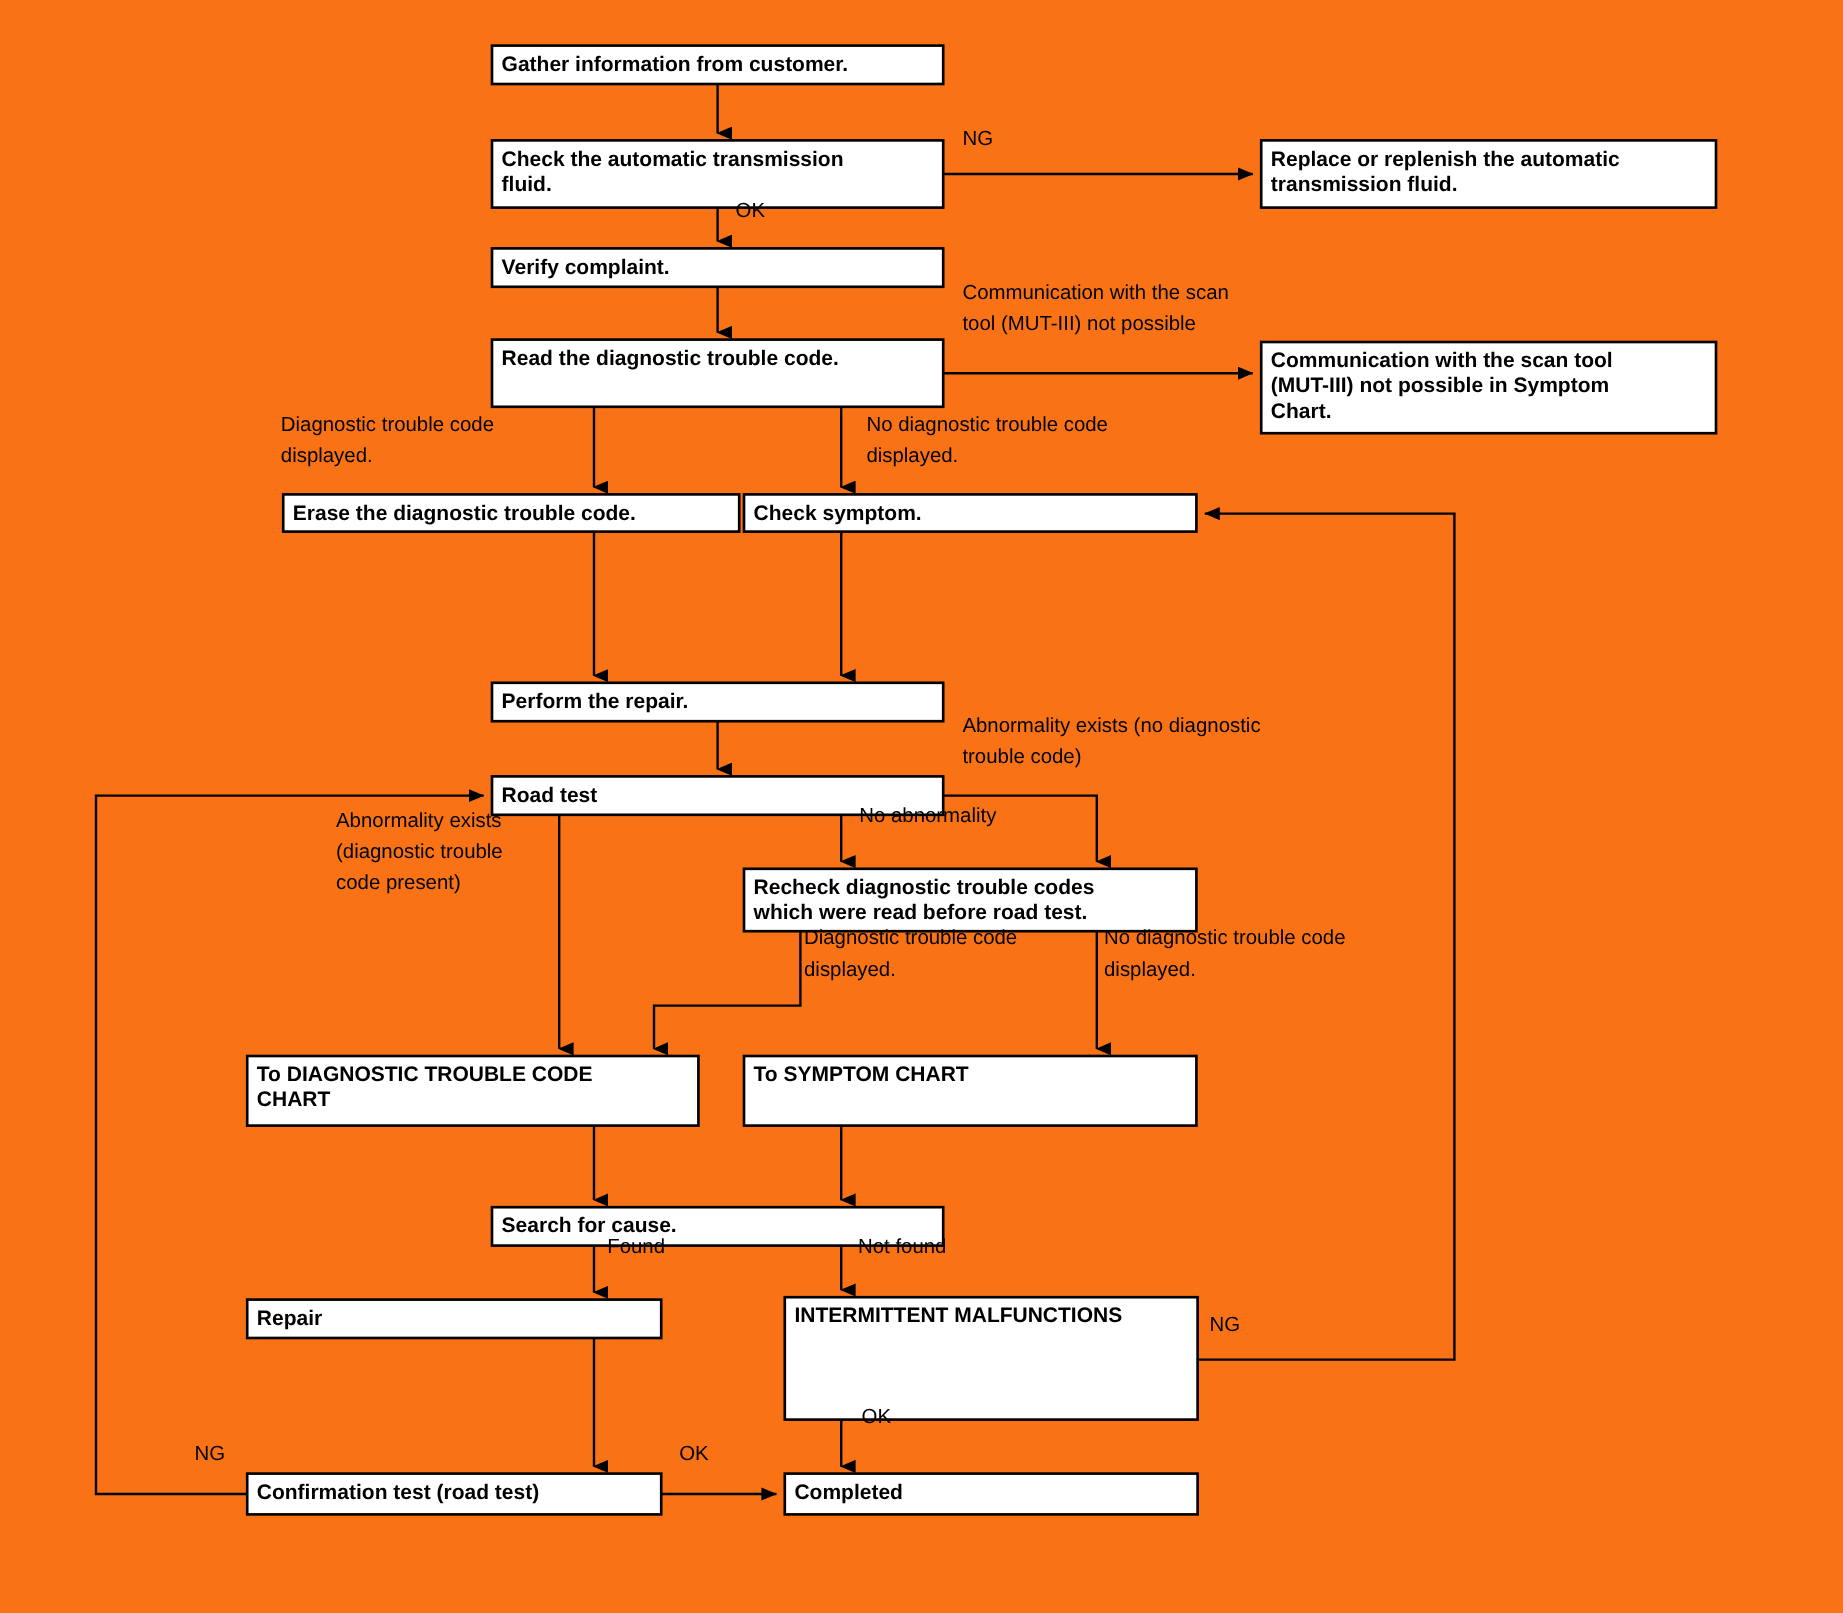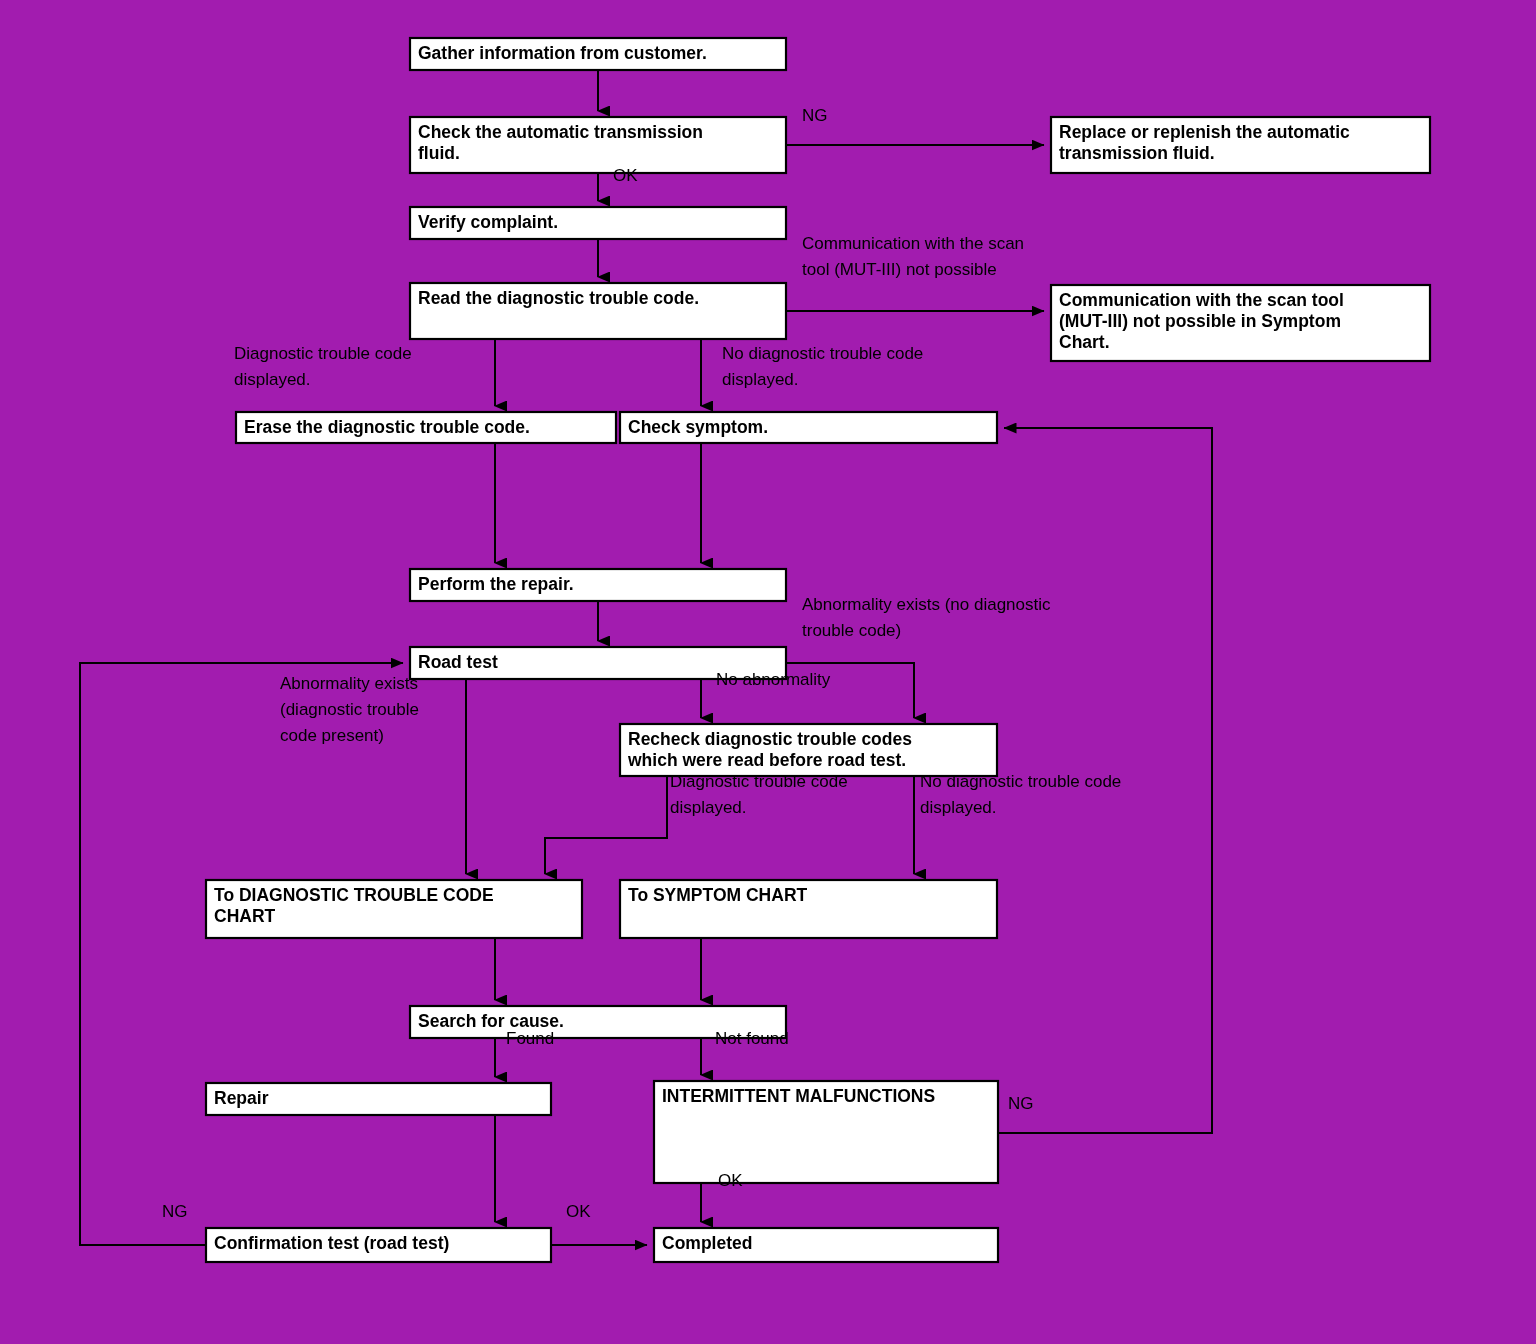--- a/index.html
+++ b/index.html
@@ -7,21 +7,21 @@
     padding: 0;
     background: #ffffff;
   }
   body {
     font-family: "Liberation Sans", sans-serif;
   }
   #stage {
     position: relative;
     width: 1536px;
     height: 1344px;
-    background: #a21caf;
+    background: #f97316;
     overflow: hidden;
     text-align: right;
   }
   svg.flow {
     position: absolute;
     left: 0;
     top: 0;
     width: 1536px;
     height: 1344px;
   }

